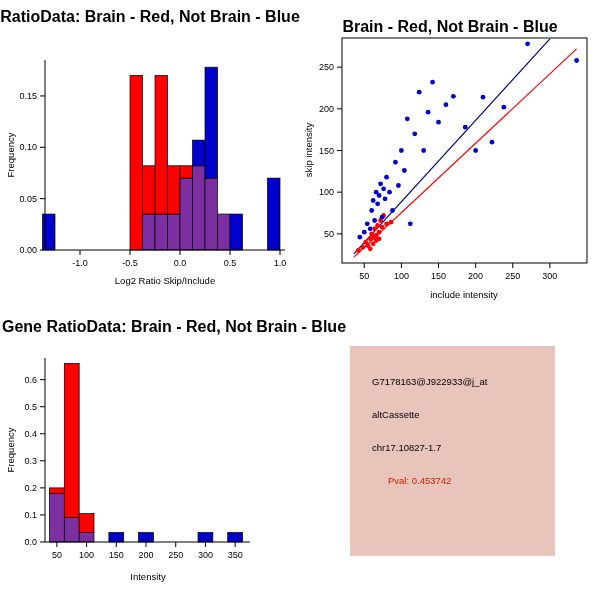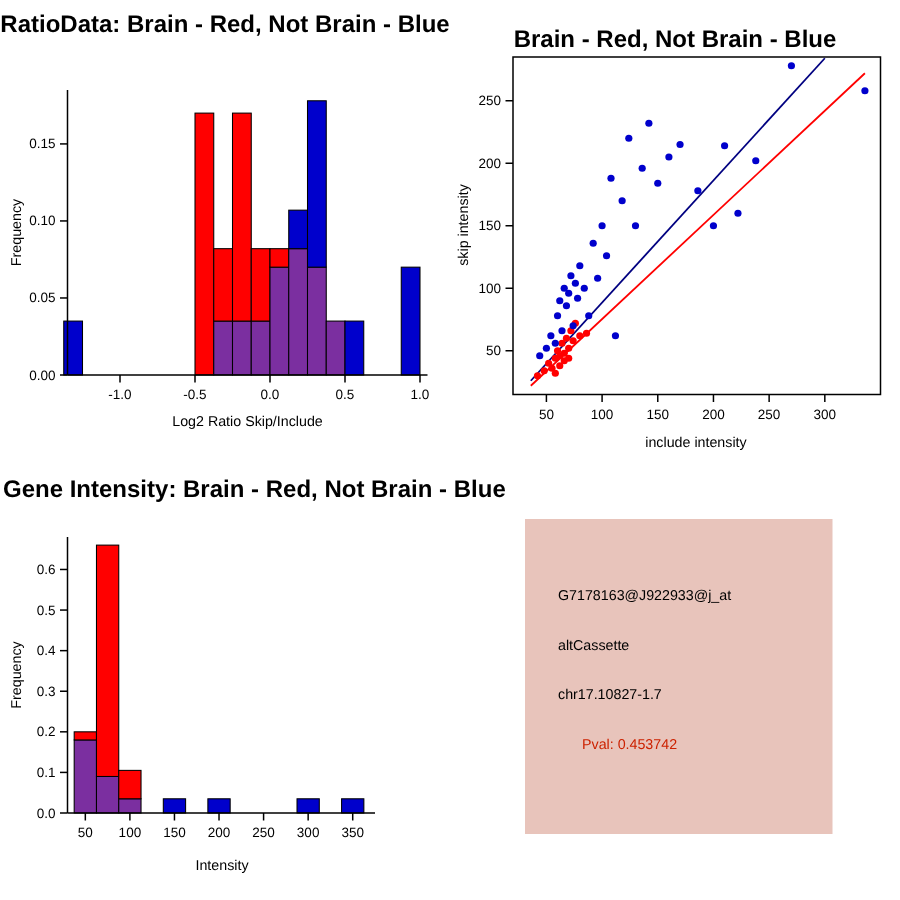--- a/index.html
+++ b/index.html
@@ -167,21 +167,21 @@
           <text x="34" y="101.83333333333331" text-anchor="end" class="tick-label">200</text>
           <line x1="42" y1="57.16666666666666" x2="37" y2="57.16666666666666" stroke="#000" stroke-width="1"></line>
           <text x="34" y="60.16666666666666" text-anchor="end" class="tick-label">250</text>
         </g>
       <text x="164" y="288" text-anchor="middle" class="axis-label">include intensity</text>
       <text x="12" y="140" text-anchor="middle" class="axis-label" transform="rotate(-90 12 140)">skip intensity</text>
     </svg>
   </div>
 
   <div class="panel" style="left:0;top:300px;width:300px;height:300px;">
-    <div class="ptitle" style="position:absolute;left:2px;top:18px;width:300px;text-align:left;">Gene Intensity: Brain - Red, Not Brain - Blue</div>
+    <div class="ptitle" style="position:absolute;left:2px;top:18px;width:300px;text-align:left;">Gene RatioData: Brain - Red, Not Brain - Blue</div>
     <svg width="300" height="300" viewBox="0 0 300 300">
       <g id="hi-bars">
           <rect x="49.45652173913044" y="193.29411764705884" width="14.85507246376811" height="48.70588235294116" fill="#7B2FA0" stroke="#000" stroke-width="0.7"></rect>
           <rect x="49.45652173913044" y="187.88235294117646" width="14.85507246376811" height="5.411764705882376" fill="#FF0000" stroke="#000" stroke-width="0.7"></rect>
           <rect x="64.31159420289855" y="217.64705882352942" width="14.85507246376811" height="24.35294117647058" fill="#7B2FA0" stroke="#000" stroke-width="0.7"></rect>
           <rect x="64.31159420289855" y="63.41176470588235" width="14.85507246376811" height="154.23529411764707" fill="#FF0000" stroke="#000" stroke-width="0.7"></rect>
           <rect x="79.16666666666666" y="232.52941176470588" width="14.855072463768124" height="9.470588235294116" fill="#7B2FA0" stroke="#000" stroke-width="0.7"></rect>
           <rect x="79.16666666666666" y="213.58823529411765" width="14.855072463768124" height="18.941176470588232" fill="#FF0000" stroke="#000" stroke-width="0.7"></rect>
           <rect x="108.8768115942029" y="232.52941176470588" width="14.85507246376811" height="9.470588235294116" fill="#0000CC" stroke="#000" stroke-width="0.7"></rect>
           <rect x="138.58695652173913" y="232.52941176470588" width="14.855072463768124" height="9.470588235294116" fill="#0000CC" stroke="#000" stroke-width="0.7"></rect>
@@ -223,21 +223,21 @@
           <text x="37" y="109.70588235294119" text-anchor="end" class="tick-label">0.5</text>
           <line x1="45" y1="79.64705882352945" x2="40" y2="79.64705882352945" stroke="#000" stroke-width="1"></line>
           <text x="37" y="82.64705882352945" text-anchor="end" class="tick-label">0.6</text>
         </g>
       <text x="148" y="280" text-anchor="middle" class="axis-label">Intensity</text>
       <text x="14" y="150" text-anchor="middle" class="axis-label" transform="rotate(-90 14 150)">Frequency</text>
     </svg>
   </div>
 
   <div class="panel infobox" style="left:350px;top:346px;width:205px;height:210px;">
-    <div style="padding:46px 0 0 22px;">
+    <div style="padding:30px 0 0 22px;">
       <p class="infotext infoline">G7178163@J922933@j_at</p>
       <p class="infotext infoline">altCassette</p>
       <p class="infotext infoline">chr17.10827-1.7</p>
       <p class="infotext pval" style="margin:16px;">Pval: 0.453742</p>
     </div>
   </div>
 
 </div>
 
 </body></html>

